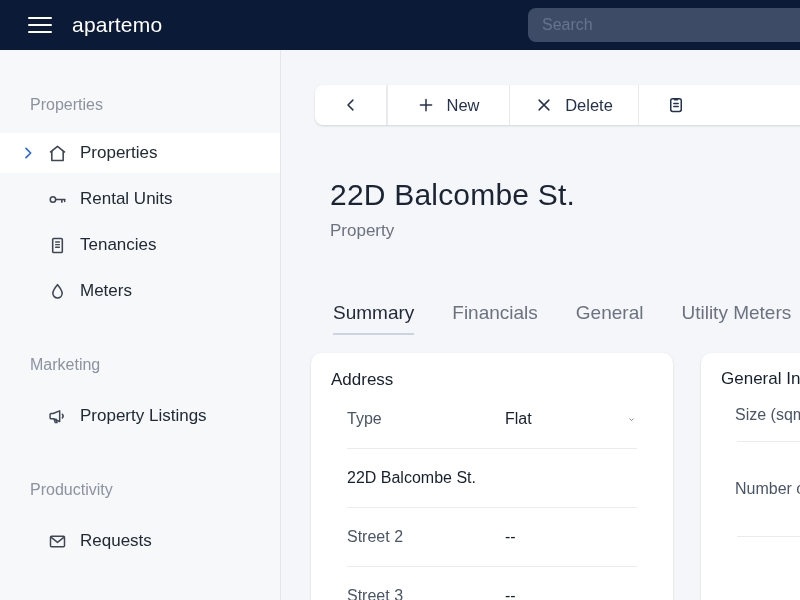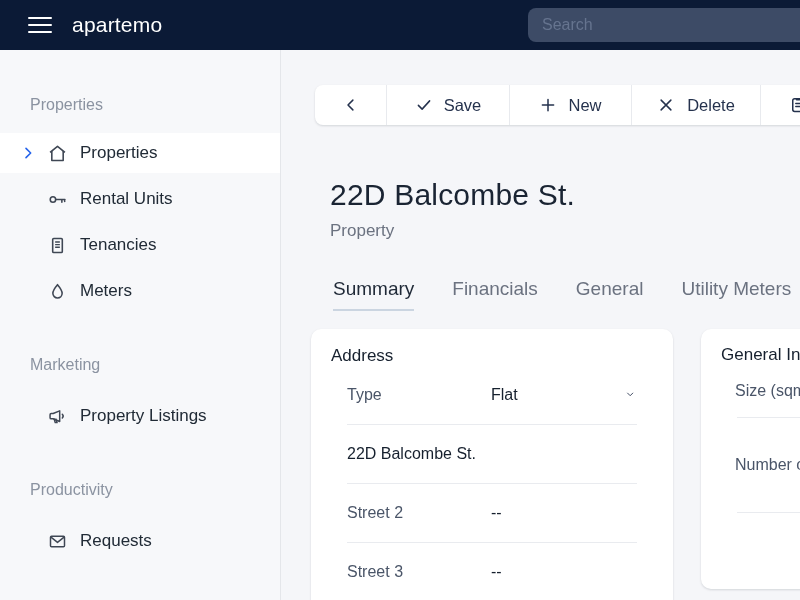--- a/index.html
+++ b/index.html
@@ -67,39 +67,39 @@
   .tb-back { width:71px; }
   .tb-save { width:122px; }
   .tb-new  { width:121px; }
   .tb-del  { width:128px;gap:12px; }
   .tb-extra{ width:80px; justify-content:flex-start; padding-left:28px; }
 
   .page-head { margin-left:19px; }
   .page-title { margin-top:53px; font-size:30px; font-weight:500; color:#1a2433; letter-spacing:.2px; }
   .page-sub { margin-top:9px; font-size:17px; color:#6b7280; }
 
-  .tabs { display:flex; margin-left:22px; margin-top:37px; }
+  .tabs { display:flex; margin-left:22px; margin-top:61px; }
   .tab {
     font-size:19px; color:#6b7280; margin-right:38px; padding-bottom:9px;
     border-bottom:2px solid transparent; cursor:pointer; white-space:nowrap;
   }
   .tab.active { color:#1f2937; font-weight:500; border-bottom-color:#cbd5e1; }
 
   .cards { display:flex; margin-top:18px; gap:28px; align-items:flex-start; }
   .card {
     background:#ffffff; border-radius:10px;
     box-shadow:0 1px 2px rgba(16,24,40,.07), 0 1px 3px rgba(16,24,40,.08);
     padding:17px 20px 20px 20px;
   }
   .card-l { width:362px; height:300px; }
   .card-r { width:360px; height:260px; padding-top:16px; }
   .card-h { font-size:17px; font-weight:500; color:#16202e; }
 
   .frow {
-    display:flex; align-items:center; height:58px; padding-left:16px; padding-right:18px;
+    display:flex; align-items:center; height:58px; padding-left:16px; padding-right:18px;gap:14px;
   }
   .frow .flabel { width:144px; font-size:16px; color:#4a5568; flex-shrink:0; }
   .frow .fvalue {
     font-size:16px; color:#16202e; width:150px; overflow:hidden; white-space:nowrap;
   }
   .frow .fchev { margin-left:56px; width:20px; height:20px; }
   .fdiv { height:1px; background:#e9ebef; margin:0 16px; }
   .card-l .rows { margin-top:0px; }
 
   .card-r .frow { padding-left:14px; align-items:center; }
@@ -205,28 +205,20 @@
 
   <main class="main">
 
     <div class="toolbar">
       <button class="tbtn tb-back">
         <svg viewBox="0 0 24 24" fill="none" stroke="#25324d" stroke-width="2" stroke-linecap="round" stroke-linejoin="round">
             <path d="M14.5 5.5L8 12l6.5 6.5"></path>
           </svg>
       </button>
       <div class="tb-sep"></div>
-      <button class="tbtn tb-save">
-        <span style="display:flex">
-            <svg viewBox="0 0 24 24" fill="none" stroke="#25324d" stroke-width="2" stroke-linecap="round" stroke-linejoin="round" width="18" height="18">
-              <path d="M4.5 12.5l5 5L19.5 6.5"></path>
-            </svg>
-          </span>
-        <span>Save</span>
-      </button>
       <div class="tb-sep"></div>
       <button class="tbtn tb-new">
         <span style="display:flex">
             <svg viewBox="0 0 24 24" fill="none" stroke="#25324d" stroke-width="2" stroke-linecap="round" width="18" height="18">
               <path d="M12 4.5v15M4.5 12h15"></path>
             </svg>
           </span>
         <span>New</span>
       </button>
       <div class="tb-sep"></div>

